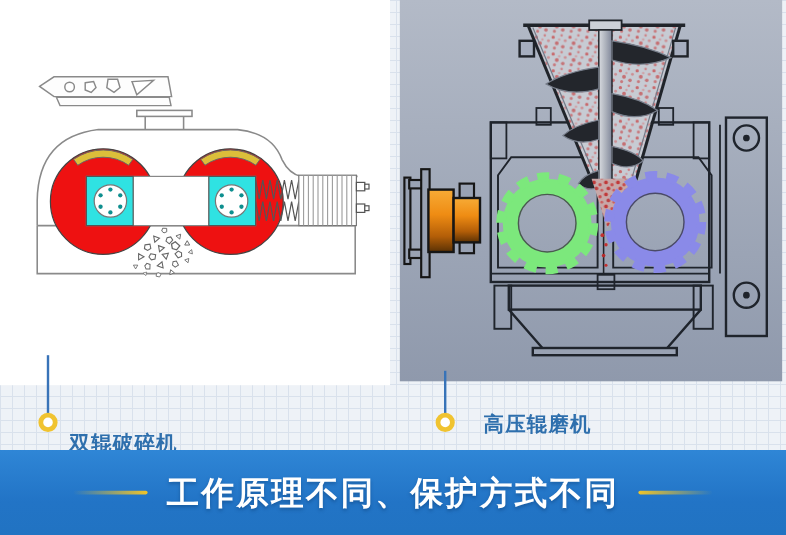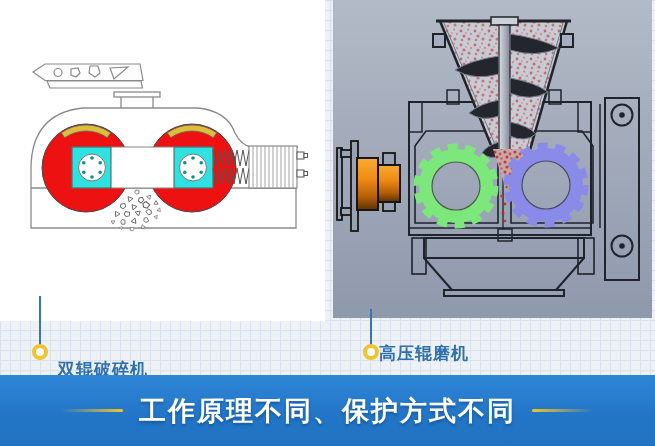--- a/index.html
+++ b/index.html
@@ -21,21 +21,21 @@
   .tag-line{position:absolute;width:2px;background:#3873b8;}
   .tag-line-left{left:39px;top:296px;height:49px;}
   .tag-line-right{left:370px;top:309px;height:36px;}
   .tag-ring{position:absolute;width:16px;height:16px;box-sizing:border-box;
     border:4px solid #f0c330;border-radius:50%;background:#fff;}
   .tag-ring-left{left:32px;top:344px;}
   .tag-ring-right{left:363px;top:344px;}
   .tag-text{position:absolute;top:342px;font-size:17px;font-weight:bold;
     color:#2e6fad;letter-spacing:1px;white-space:nowrap;}
   .tag-text-left{left:58px;margin-top:16px;}
-  .tag-text-right{left:379px;}
+  .tag-text-right{left:403px;}
 
   
   .banner{position:absolute;left:0;top:375px;width:655px;height:71px;
     background:linear-gradient(180deg,#2f86d6 0%,#2274c6 60%,#2173c2 100%);
     display:flex;align-items:center;justify-content:center;gap:16px;}
   .banner-text{margin:0;font-size:27px;font-weight:bold;color:#ffffff;
     letter-spacing:2px;white-space:nowrap;
     text-shadow:0 2px 3px rgba(8,48,96,.40);}
   .dash{width:62px;height:3px;border-radius:2px;}
   .dash-left{background:linear-gradient(90deg,rgba(240,196,40,0),#f0c428);}

